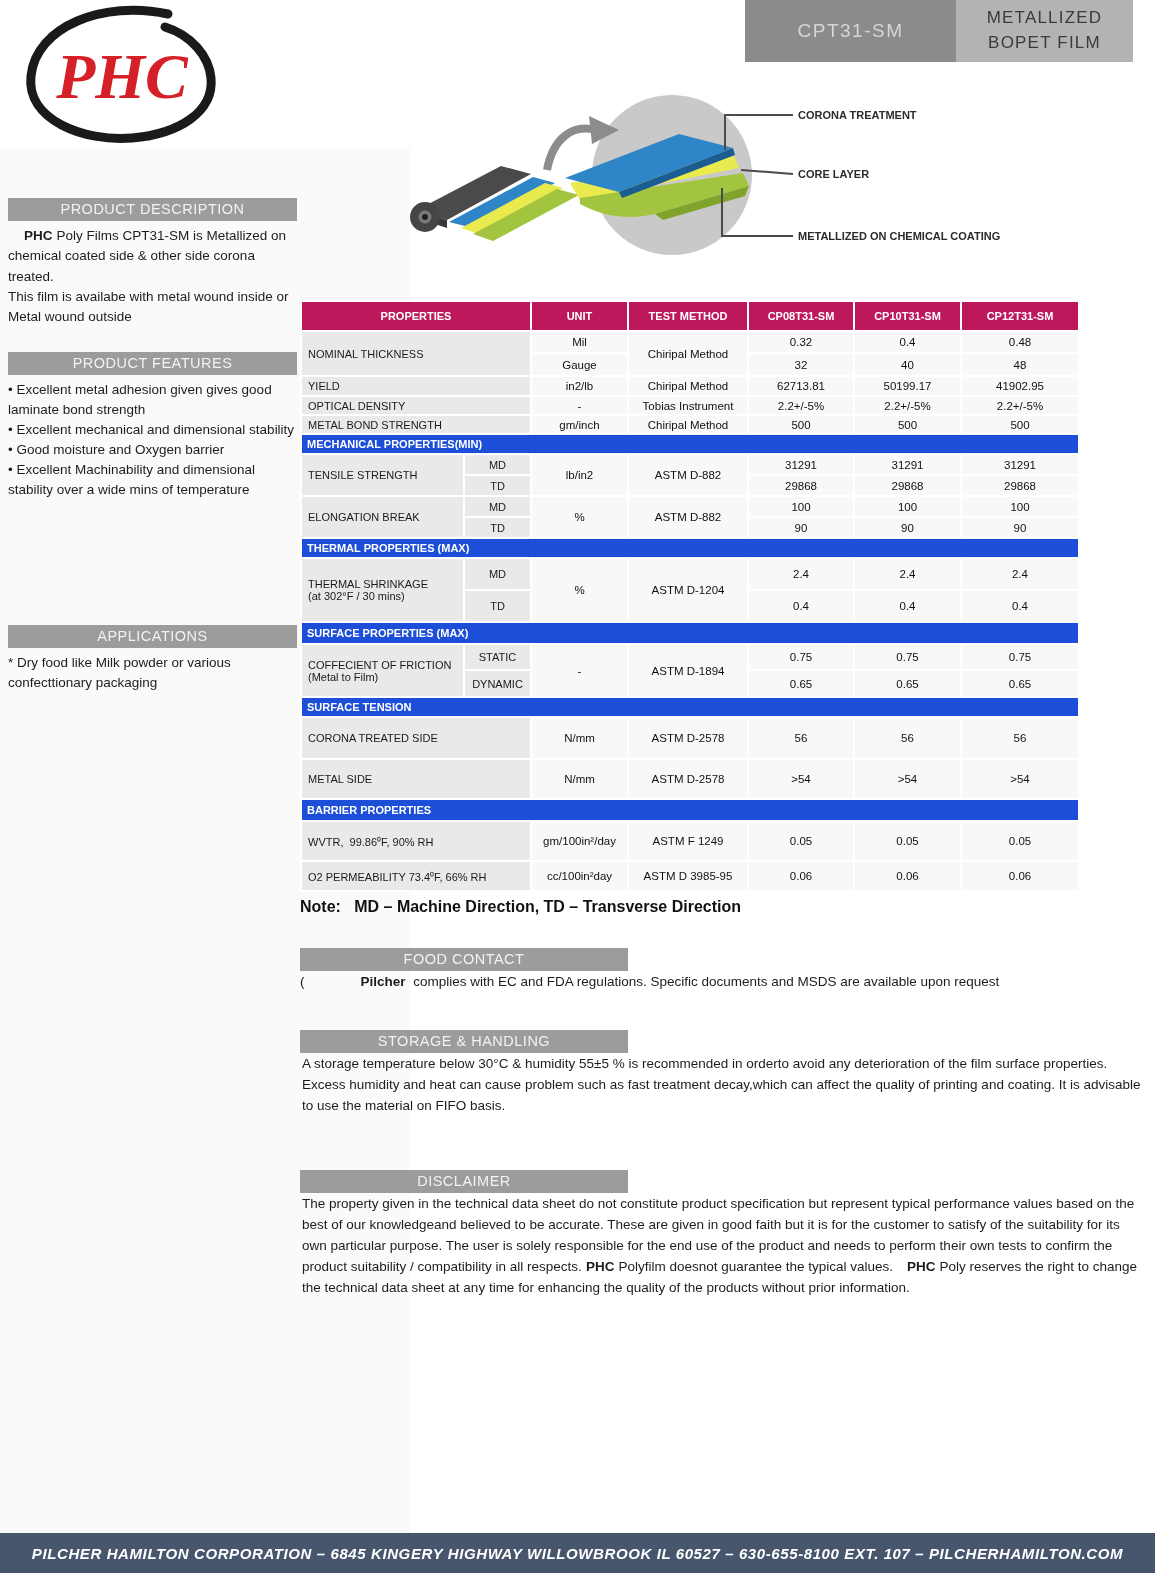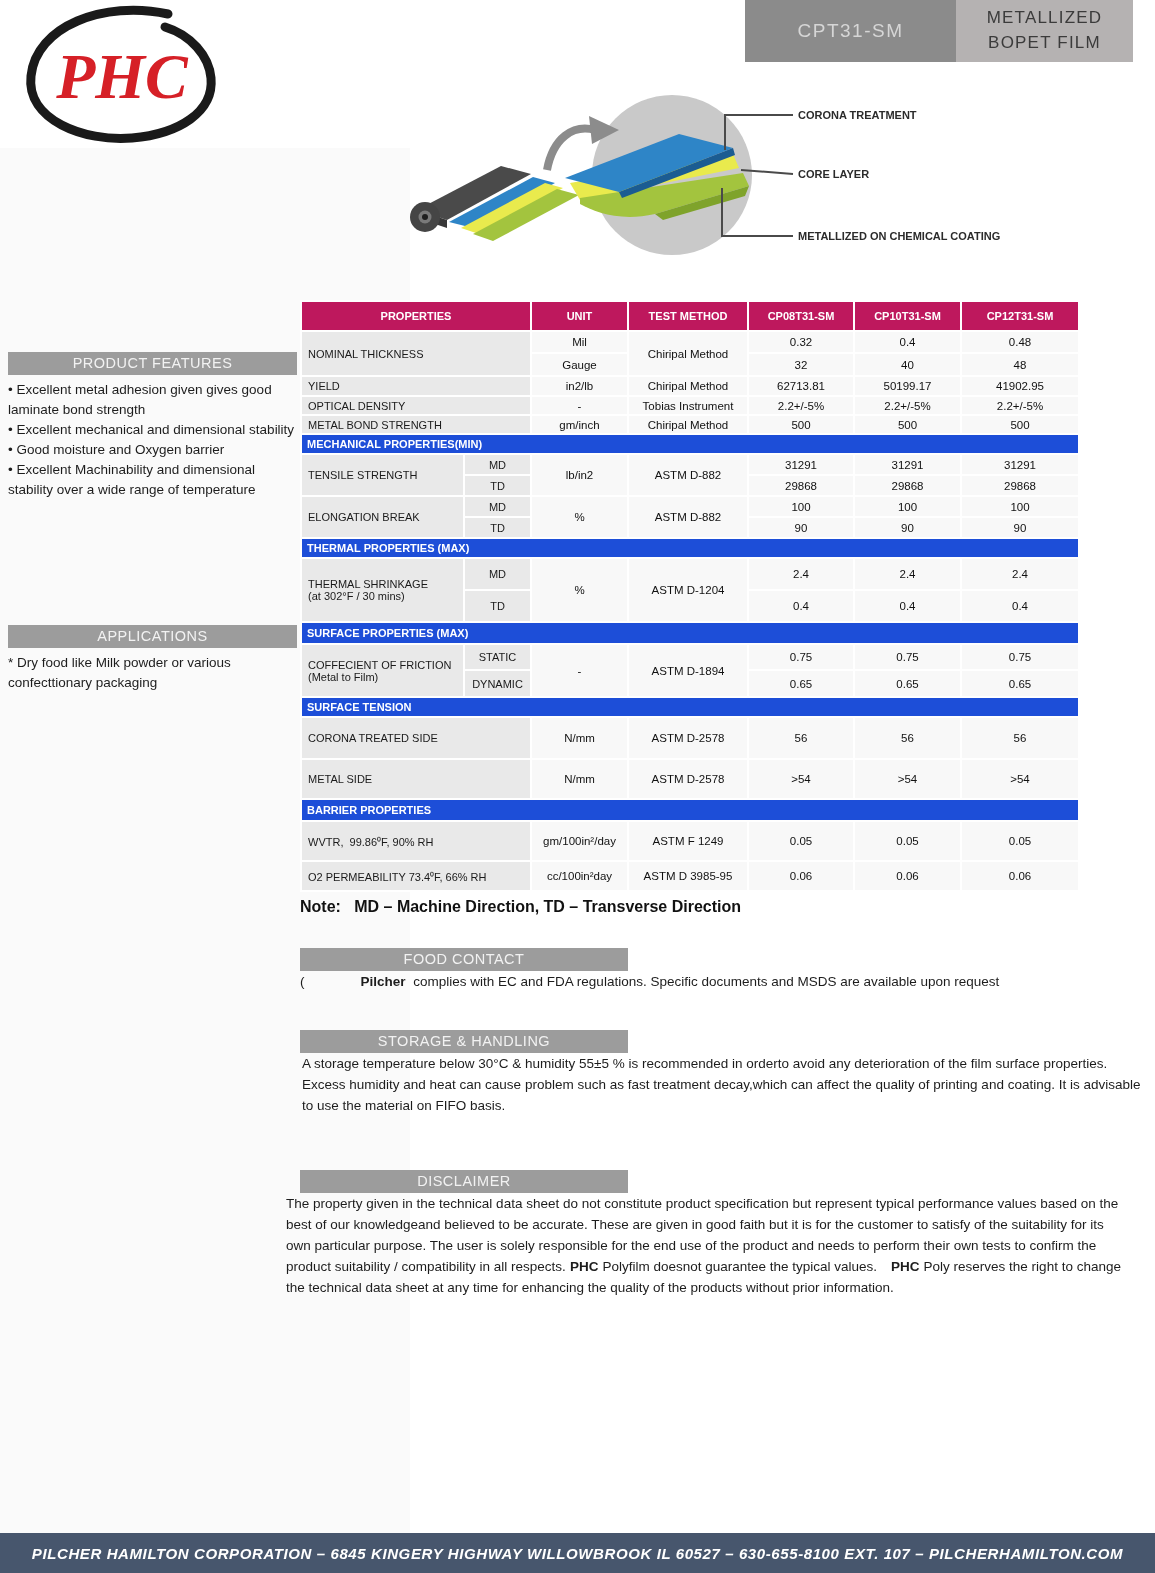--- a/index.html
+++ b/index.html
@@ -103,28 +103,35 @@
       <polyline points="398,37 330,37 330,72"></polyline>
       <line x1="398" y1="96" x2="346" y2="92"></line>
       <polyline points="398,158 327,158 327,110"></polyline>
     </g>
 
     <text x="403" y="41" font-size="11" font-weight="bold" fill="#2b2b2b">CORONA TREATMENT</text>
     <text x="403" y="100" font-size="11" font-weight="bold" fill="#2b2b2b">CORE LAYER</text>
     <text x="403" y="162" font-size="11" font-weight="bold" fill="#2b2b2b">METALLIZED ON CHEMICAL COATING</text>
   </svg>
 
+  <div class="side-block" style="top:198px">
+    <div class="bar">PRODUCT DESCRIPTION</div>
+    <div class="side-text">
+      <p style="text-indent:12px"><span class="brand">PHC</span><span>Poly Films CPT31-SM is Metallized on chemical coated side &amp; other side corona treated.</span></p>
+      <p>This film is availabe with metal wound inside or Metal wound outside</p>
+    </div>
+  </div>
 
   <div class="side-block" style="top:352px">
     <div class="bar">PRODUCT FEATURES</div>
     <ul class="feature-list" style="padding-top:5px">
       <li>• Excellent metal adhesion given gives good laminate bond strength</li>
       <li>• Excellent mechanical and dimensional stability</li>
       <li>• Good moisture and Oxygen barrier</li>
-      <li>• Excellent Machinability and dimensional stability over a wide range of temperature</li>
+      <li>• Excellent Machinability and dimensional stability over a wide mins of temperature</li>
     </ul>
   </div>
 
   <div class="side-block" style="top:625px">
     <div class="bar">APPLICATIONS</div>
     <div class="side-text">* Dry food like Milk powder or various confecttionary packaging</div>
   </div>
 
   <div class="table-wrap">
     <table class="props">
@@ -303,21 +310,21 @@
   <div class="main-bar bar" style="top:948px">FOOD CONTACT</div>
   <div class="main-text" style="left:300px; top:972px; width:855px">
     <span>(</span><span class="brand" style="margin-left:52px">Pilcher</span>
     <span>complies with EC and FDA regulations. Specific documents and MSDS are available upon request</span>
   </div>
 
   <div class="main-bar bar" style="top:1030px">STORAGE &amp; HANDLING</div>
   <div class="main-text" style="left:302px; top:1054px; width:845px">A storage temperature below 30°C &amp; humidity 55±5 % is recommended in orderto avoid any deterioration of the film surface properties. Excess humidity and heat can cause problem such as fast treatment decay,which can affect the quality of printing and coating. It is advisable to use the material on FIFO basis.</div>
 
   <div class="main-bar bar" style="top:1170px">DISCLAIMER</div>
-  <div class="main-text" style="left:286px; top:1194px; width:845px">
+  <div class="main-text" style="left:302px; top:1194px; width:845px">
     <span>The property given in the technical data sheet do not constitute product specification but represent typical performance values based on the best of our knowledgeand believed to be accurate. These are given in good faith but it is for the customer to satisfy of the suitability for its own particular purpose. The user is solely responsible for the end use of the product and needs to perform their own tests to confirm the product suitability / compatibility in all respects.</span><span class="brand">PHC</span><span>Polyfilm doesnot guarantee the typical values.</span><span class="brand" style="padding-left:14px">PHC</span><span>Poly reserves the right to change the technical data sheet at any time for enhancing the quality of the products without prior information.</span>
   </div>
 
   <div class="footer">
     <span>PILCHER HAMILTON CORPORATION – 6845 KINGERY HIGHWAY WILLOWBROOK IL 60527 – 630-655-8100 EXT. 107 – PILCHERHAMILTON.COM</span>
   </div>
 
 </div>
 
 </body></html>

